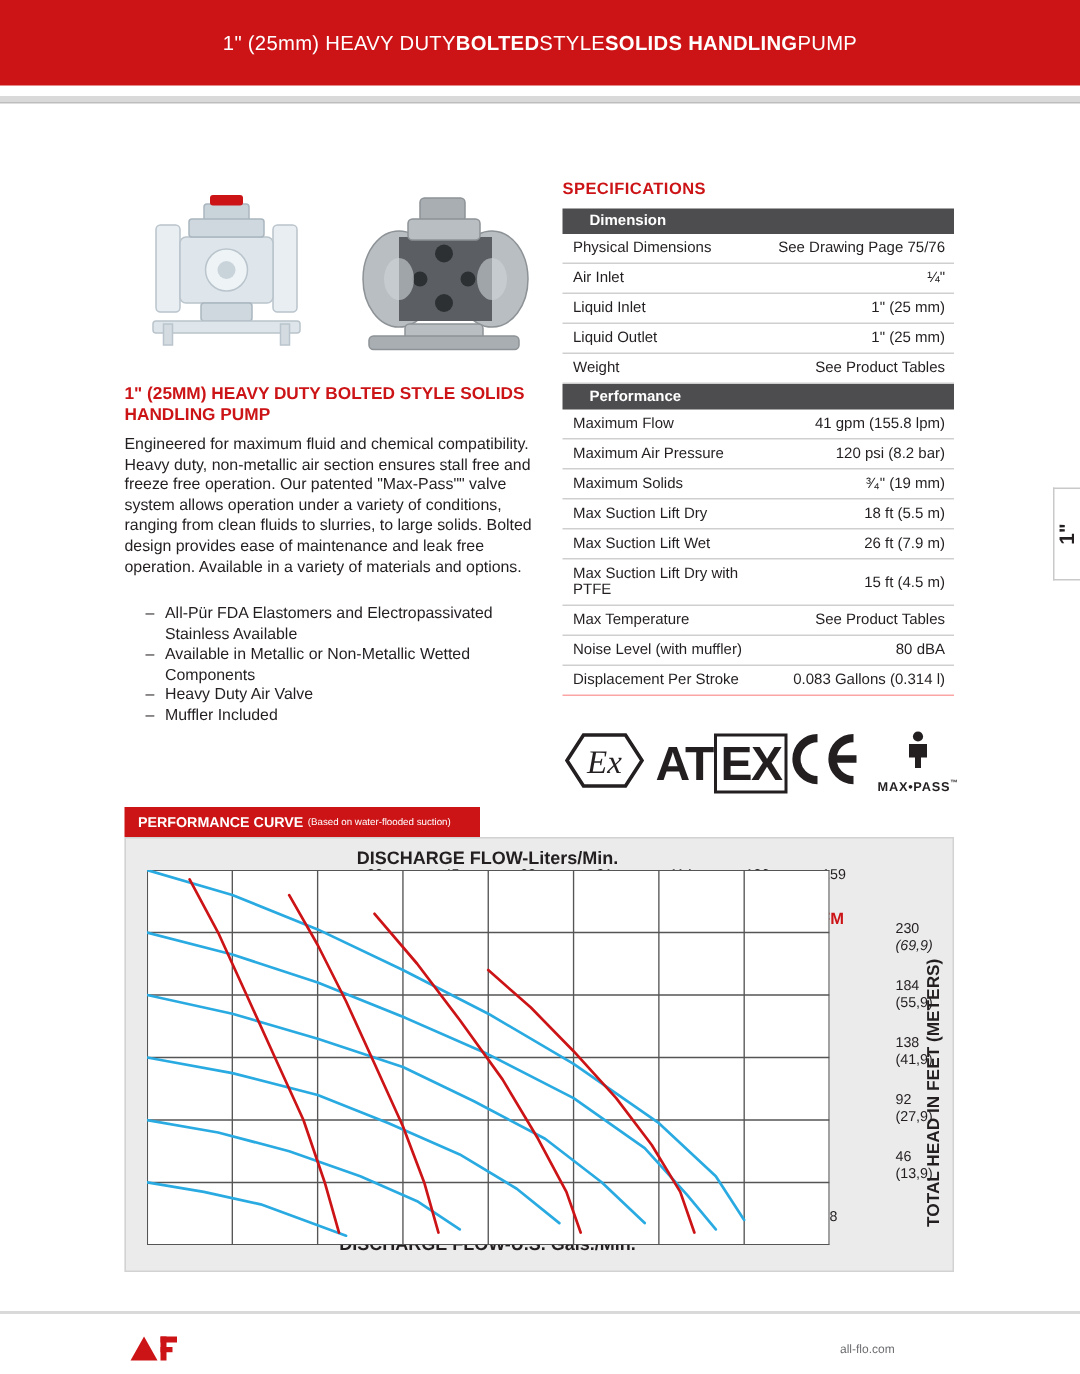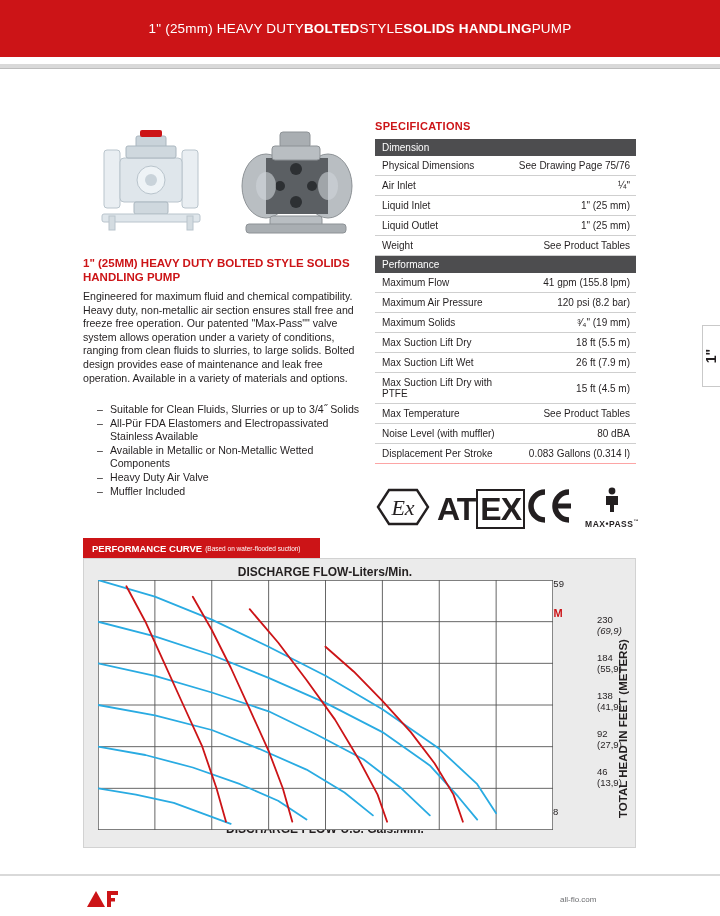--- a/index.html
+++ b/index.html
@@ -78,22 +78,22 @@
     font-size:11px; color:#cc1417; font-weight:bold; letter-spacing:.3px;
   }
   .spec-table {
     position:absolute; left:375px; top:139px; width:261px;
     border-collapse:collapse; font-size:10px;
   }
   .spec-table td {
     padding:4px 6px 4px 7px; border-bottom:1px solid #cfcfcf;
   }
   .spec-table tr.section td {
-    background:#4d4d4f; color:#ffffff; font-weight:normal;
-    border-bottom:none; padding:3px 7px;
+    background:#4d4d4f; color:#ffffff; font-weight:bold;
+    border-bottom:none; padding:3px 18px;
   }
   .spec-table td.val { text-align:right; white-space:nowrap; }
   .spec-table tr.lastrow td { border-bottom:1px solid #fca5a5; }
 
   
   .logos { position:absolute; left:375px; top:487px; width:265px; height:45px; }
   .ex-logo { position:absolute; left:0; top:0; }
   .atex-logo {
     position:absolute; left:62px; top:4px;
     font-size:32px; font-weight:bold; letter-spacing:-1px;
@@ -222,21 +222,20 @@
 </div>
 
 <div class="product-title">
   <span>1" (25MM) HEAVY DUTY </span><span>BOLTED</span><span> STYLE </span><span>SOLIDS</span>
   <span>HANDLING</span><span> PUMP</span>
 </div>
 
 <div class="body-copy">Engineered for maximum fluid and chemical compatibility. Heavy duty, non-metallic air section ensures stall free and freeze free operation. Our patented "Max-Pass"" valve system allows operation under a variety of conditions, ranging from clean fluids to slurries, to large solids. Bolted design provides ease of maintenance and leak free operation. Available in a variety of materials and options.</div>
 
 <div class="bullets">
-  <div>Suitable for Clean Fluids, Slurries or up to 3/4˝ Solids</div>
   <div>All-Pür FDA Elastomers and Electropassivated Stainless Available</div>
   <div>Available in Metallic or Non-Metallic Wetted Components</div>
   <div>Heavy Duty Air Valve</div>
   <div>Muffler Included</div>
 </div>
 
 <div class="spec-title">SPECIFICATIONS</div>
 <table class="spec-table">
   <tbody>
       <tr class="section">

